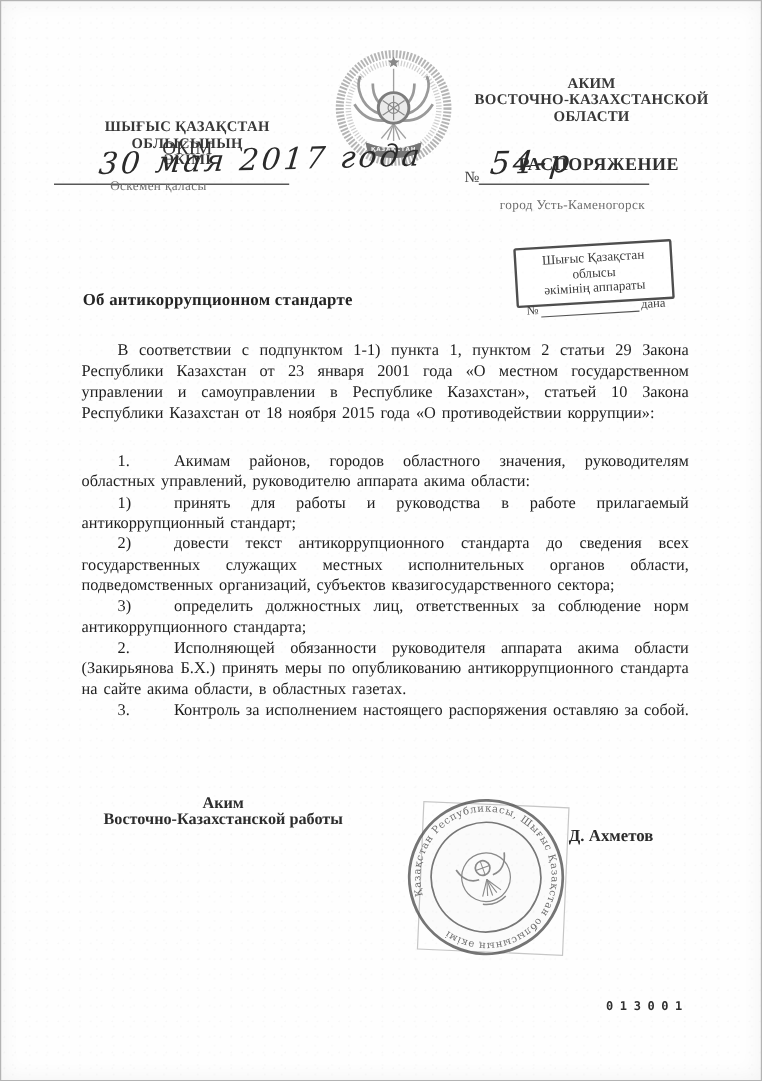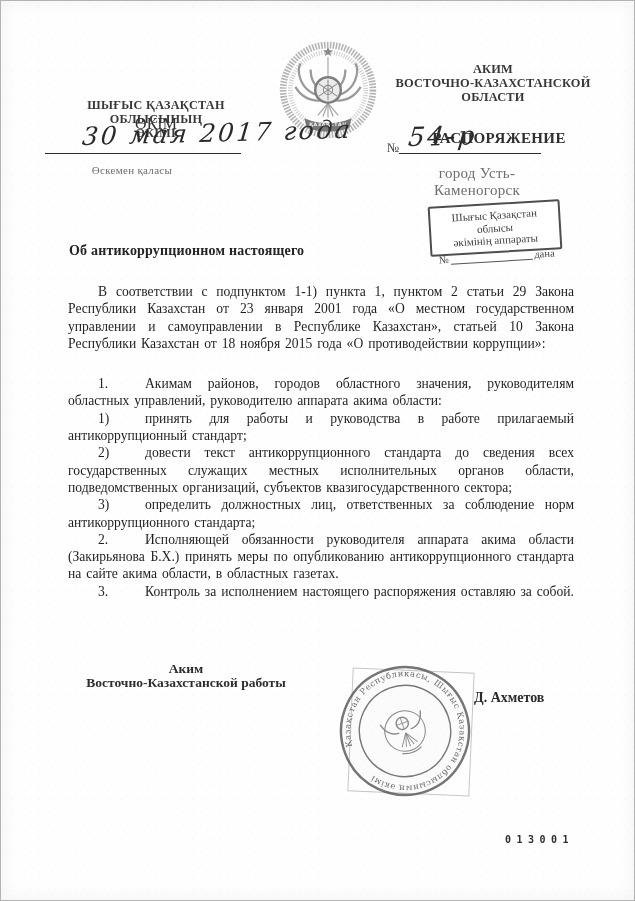--- a/index.html
+++ b/index.html
@@ -30,22 +30,22 @@
     letter-spacing:2.5px;transform:rotate(-1.5deg) skewX(-7deg);transform-origin:left bottom;
     white-space:nowrap;
   }
   .hw-date{position:absolute;left:80px;top:121px;font-size:25px;}
   .hw-num{position:absolute;left:406px;top:121px;font-size:26px;}
   .u-line{position:absolute;border-bottom:1.5px solid #2e2e2e;height:0;}
   .date-line{left:44px;top:152px;width:196px;}
   .num-line{left:398px;top:152px;width:142px;}
   .num-sign{position:absolute;left:386px;top:139px;font-size:13px;color:#444;}
   .city{position:absolute;text-align:center;font-size:11px;color:#6e6e6e;letter-spacing:.3px;}
-  .left-city{left:51px;top:163px;width:160px;}
-  .right-city{left:396px;top:164px;width:160px;font-size:15px;}
+  .left-city{left:51px;top:148px;width:160px;}
+  .right-city{left:396px;top:164px;width:160px;font-size:11px;}
   .stamp-box{
     position:absolute;left:428px;top:202px;width:132px;height:50px;
     border:2px solid #4e4e4e;border-radius:2px;
     transform:rotate(-3.4deg);
     background:rgba(255,255,255,.55);
     color:#3d3d3d;text-align:center;
     font-size:11px;line-height:12.5px;
     padding:4px 6px 2px;box-sizing:border-box;
   }
   .stamp-row{display:flex;align-items:flex-end;margin-top:4px;font-size:10.5px;line-height:11px;}
@@ -132,21 +132,21 @@
   <div class="stamp-box">
     <div>Шығыс Қазақстан облысы</div>
     <div>әкімінің аппараты</div>
     <div class="stamp-row">
       <span>№</span>
       <span class="stamp-fill-line"></span>
       <span>дана</span>
     </div>
   </div>
 
-  <div class="doc-title">Об антикоррупционном настоящего</div>
+  <div class="doc-title">Об антикоррупционном стандарте</div>
 
   <div class="content">
       <p class="para">В соответствии с подпунктом 1-1) пункта 1, пунктом 2 статьи 29 Закона Республики Казахстан от 23 января 2001 года «О местном государственном управлении и самоуправлении в Республике Казахстан», статьей 10 Закона Республики Казахстан от 18 ноября 2015 года «О противодействии коррупции»:</p>
       <p class="para"><span class="pnum">1.</span>Акимам районов, городов областного значения, руководителям областных управлений, руководителю аппарата акима области:</p>
       <p class="para"><span class="pnum">1)</span>принять для работы и руководства в работе прилагаемый антикоррупционный стандарт;</p>
       <p class="para"><span class="pnum">2)</span>довести текст антикоррупционного стандарта до сведения всех государственных служащих местных исполнительных органов области, подведомственных организаций, субъектов квазигосударственного сектора;</p>
       <p class="para"><span class="pnum">3)</span>определить должностных лиц, ответственных за соблюдение норм антикоррупционного стандарта;</p>
       <p class="para"><span class="pnum">2.</span>Исполняющей обязанности руководителя аппарата акима области (Закирьянова Б.Х.) принять меры по опубликованию антикоррупционного стандарта на сайте акима области, в областных газетах.</p>
       <p class="para"><span class="pnum">3.</span>Контроль за исполнением настоящего распоряжения оставляю за собой.</p>
     </div>

